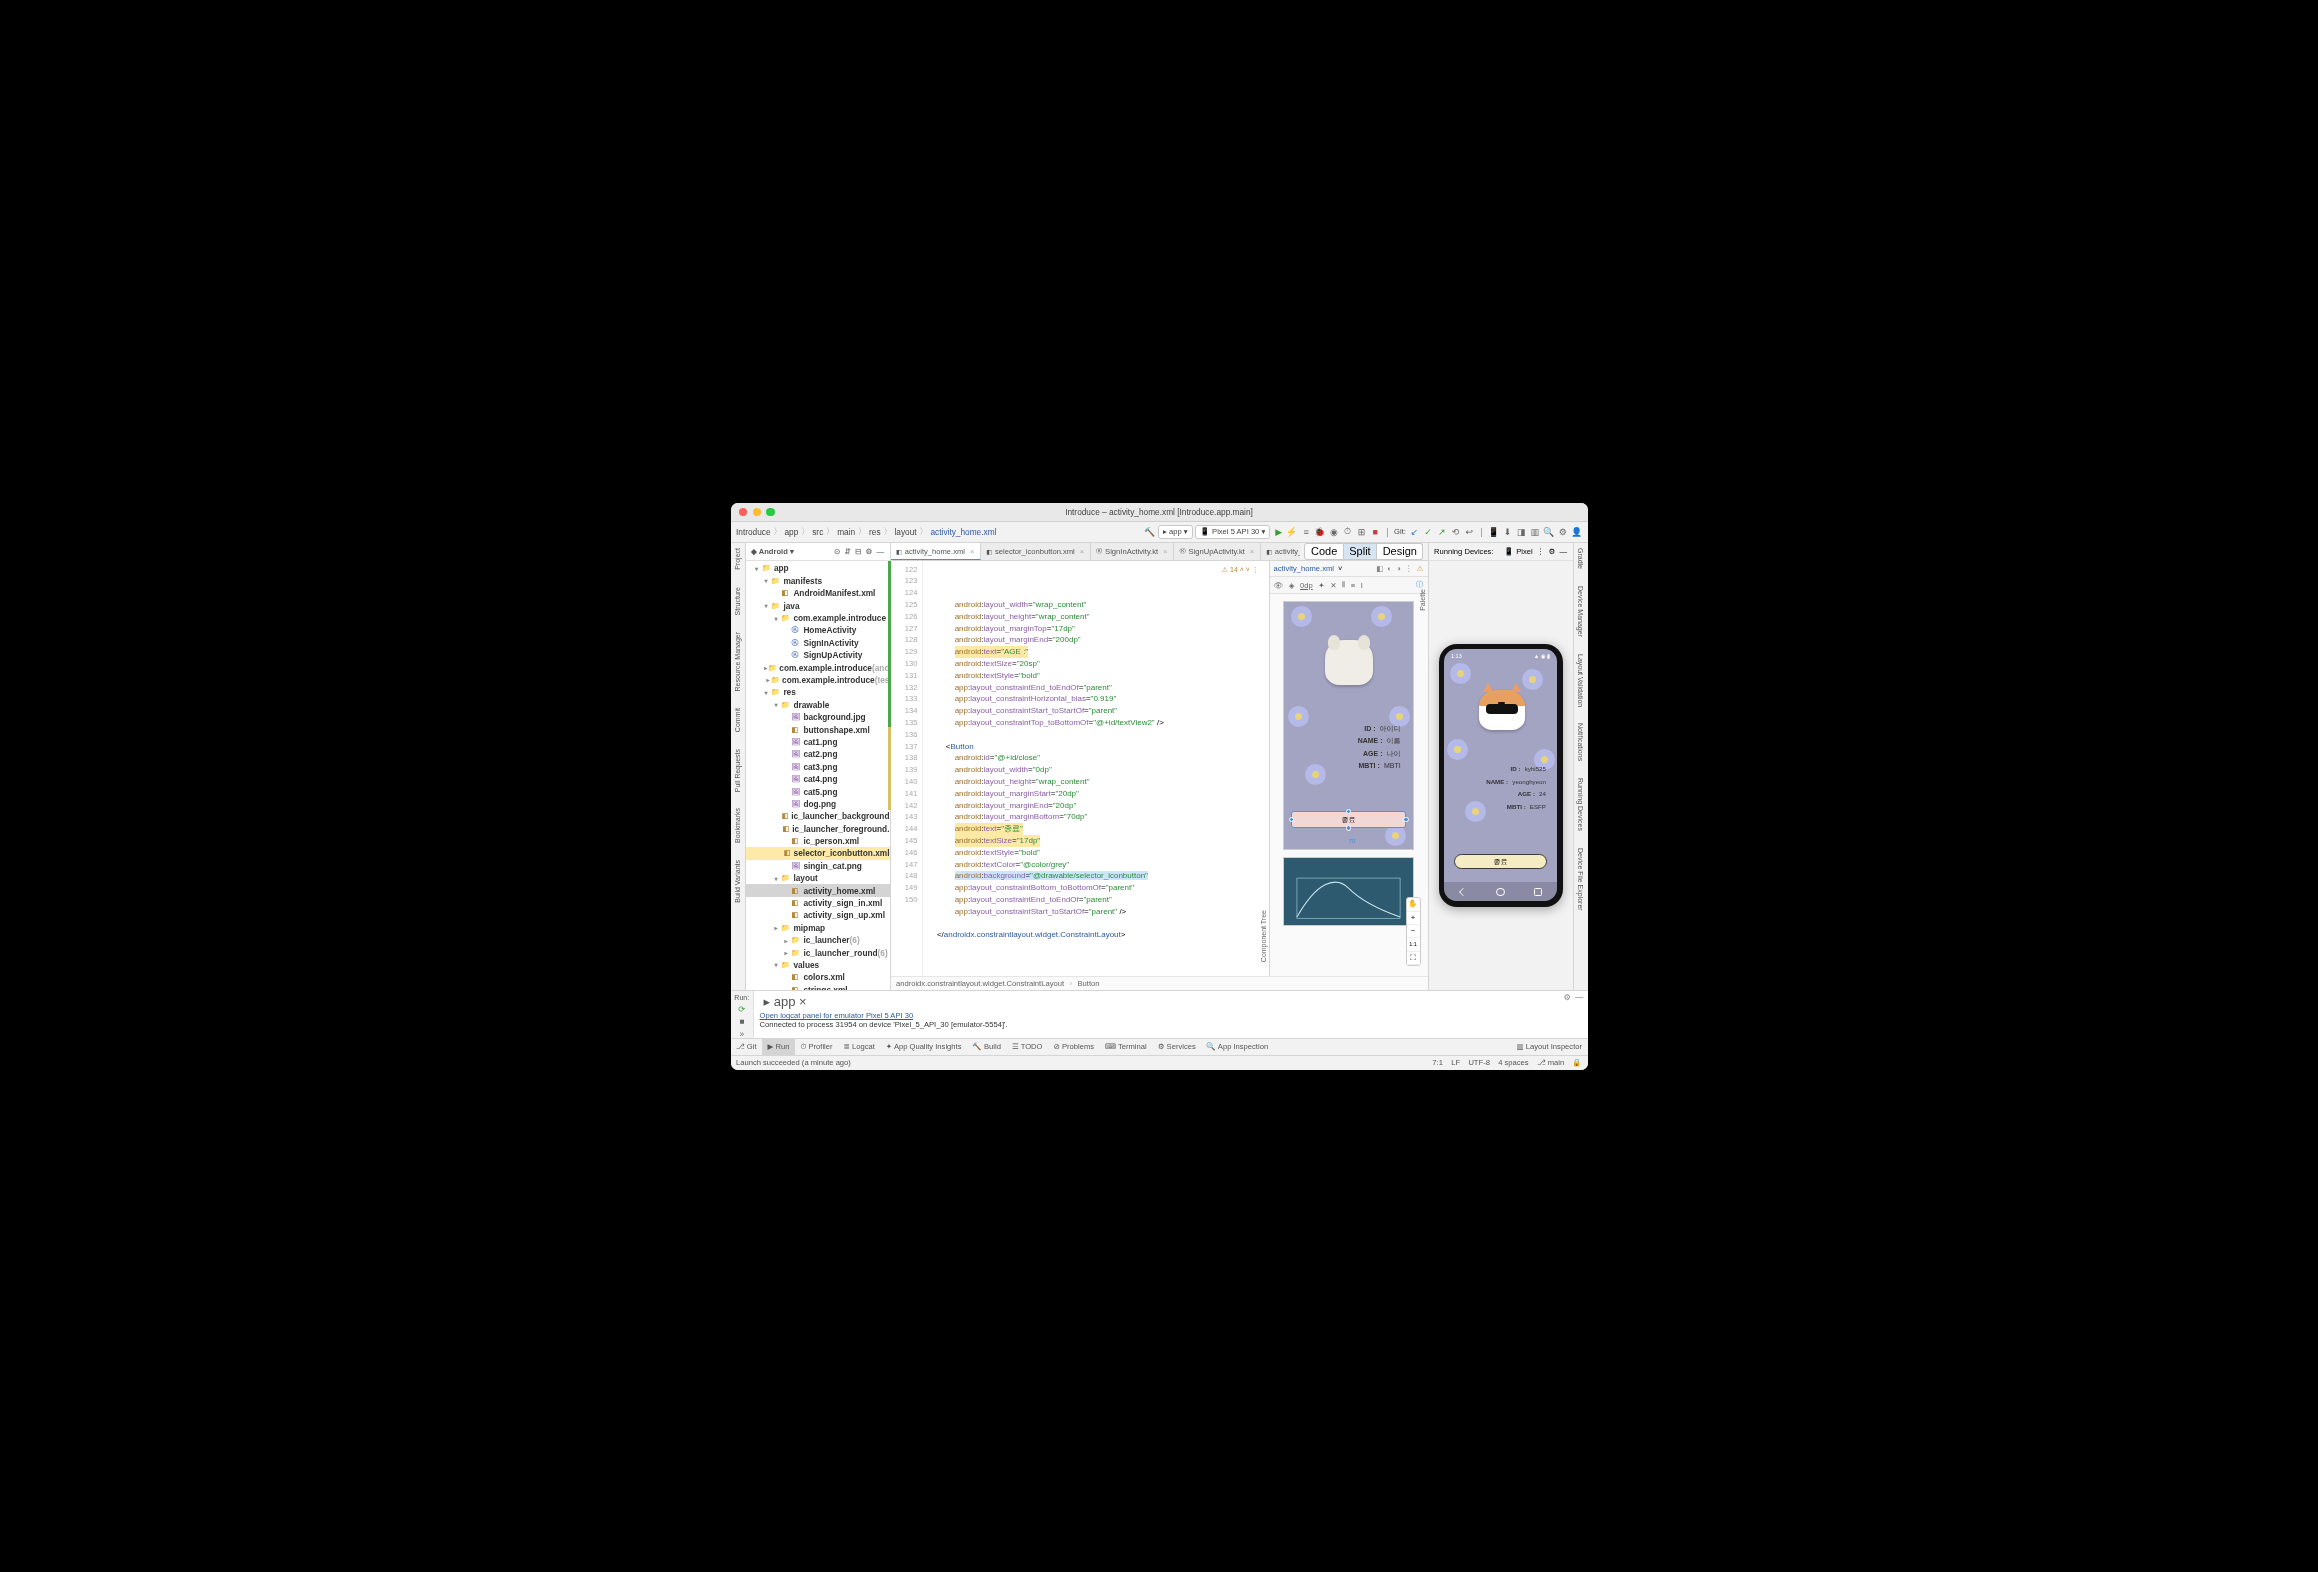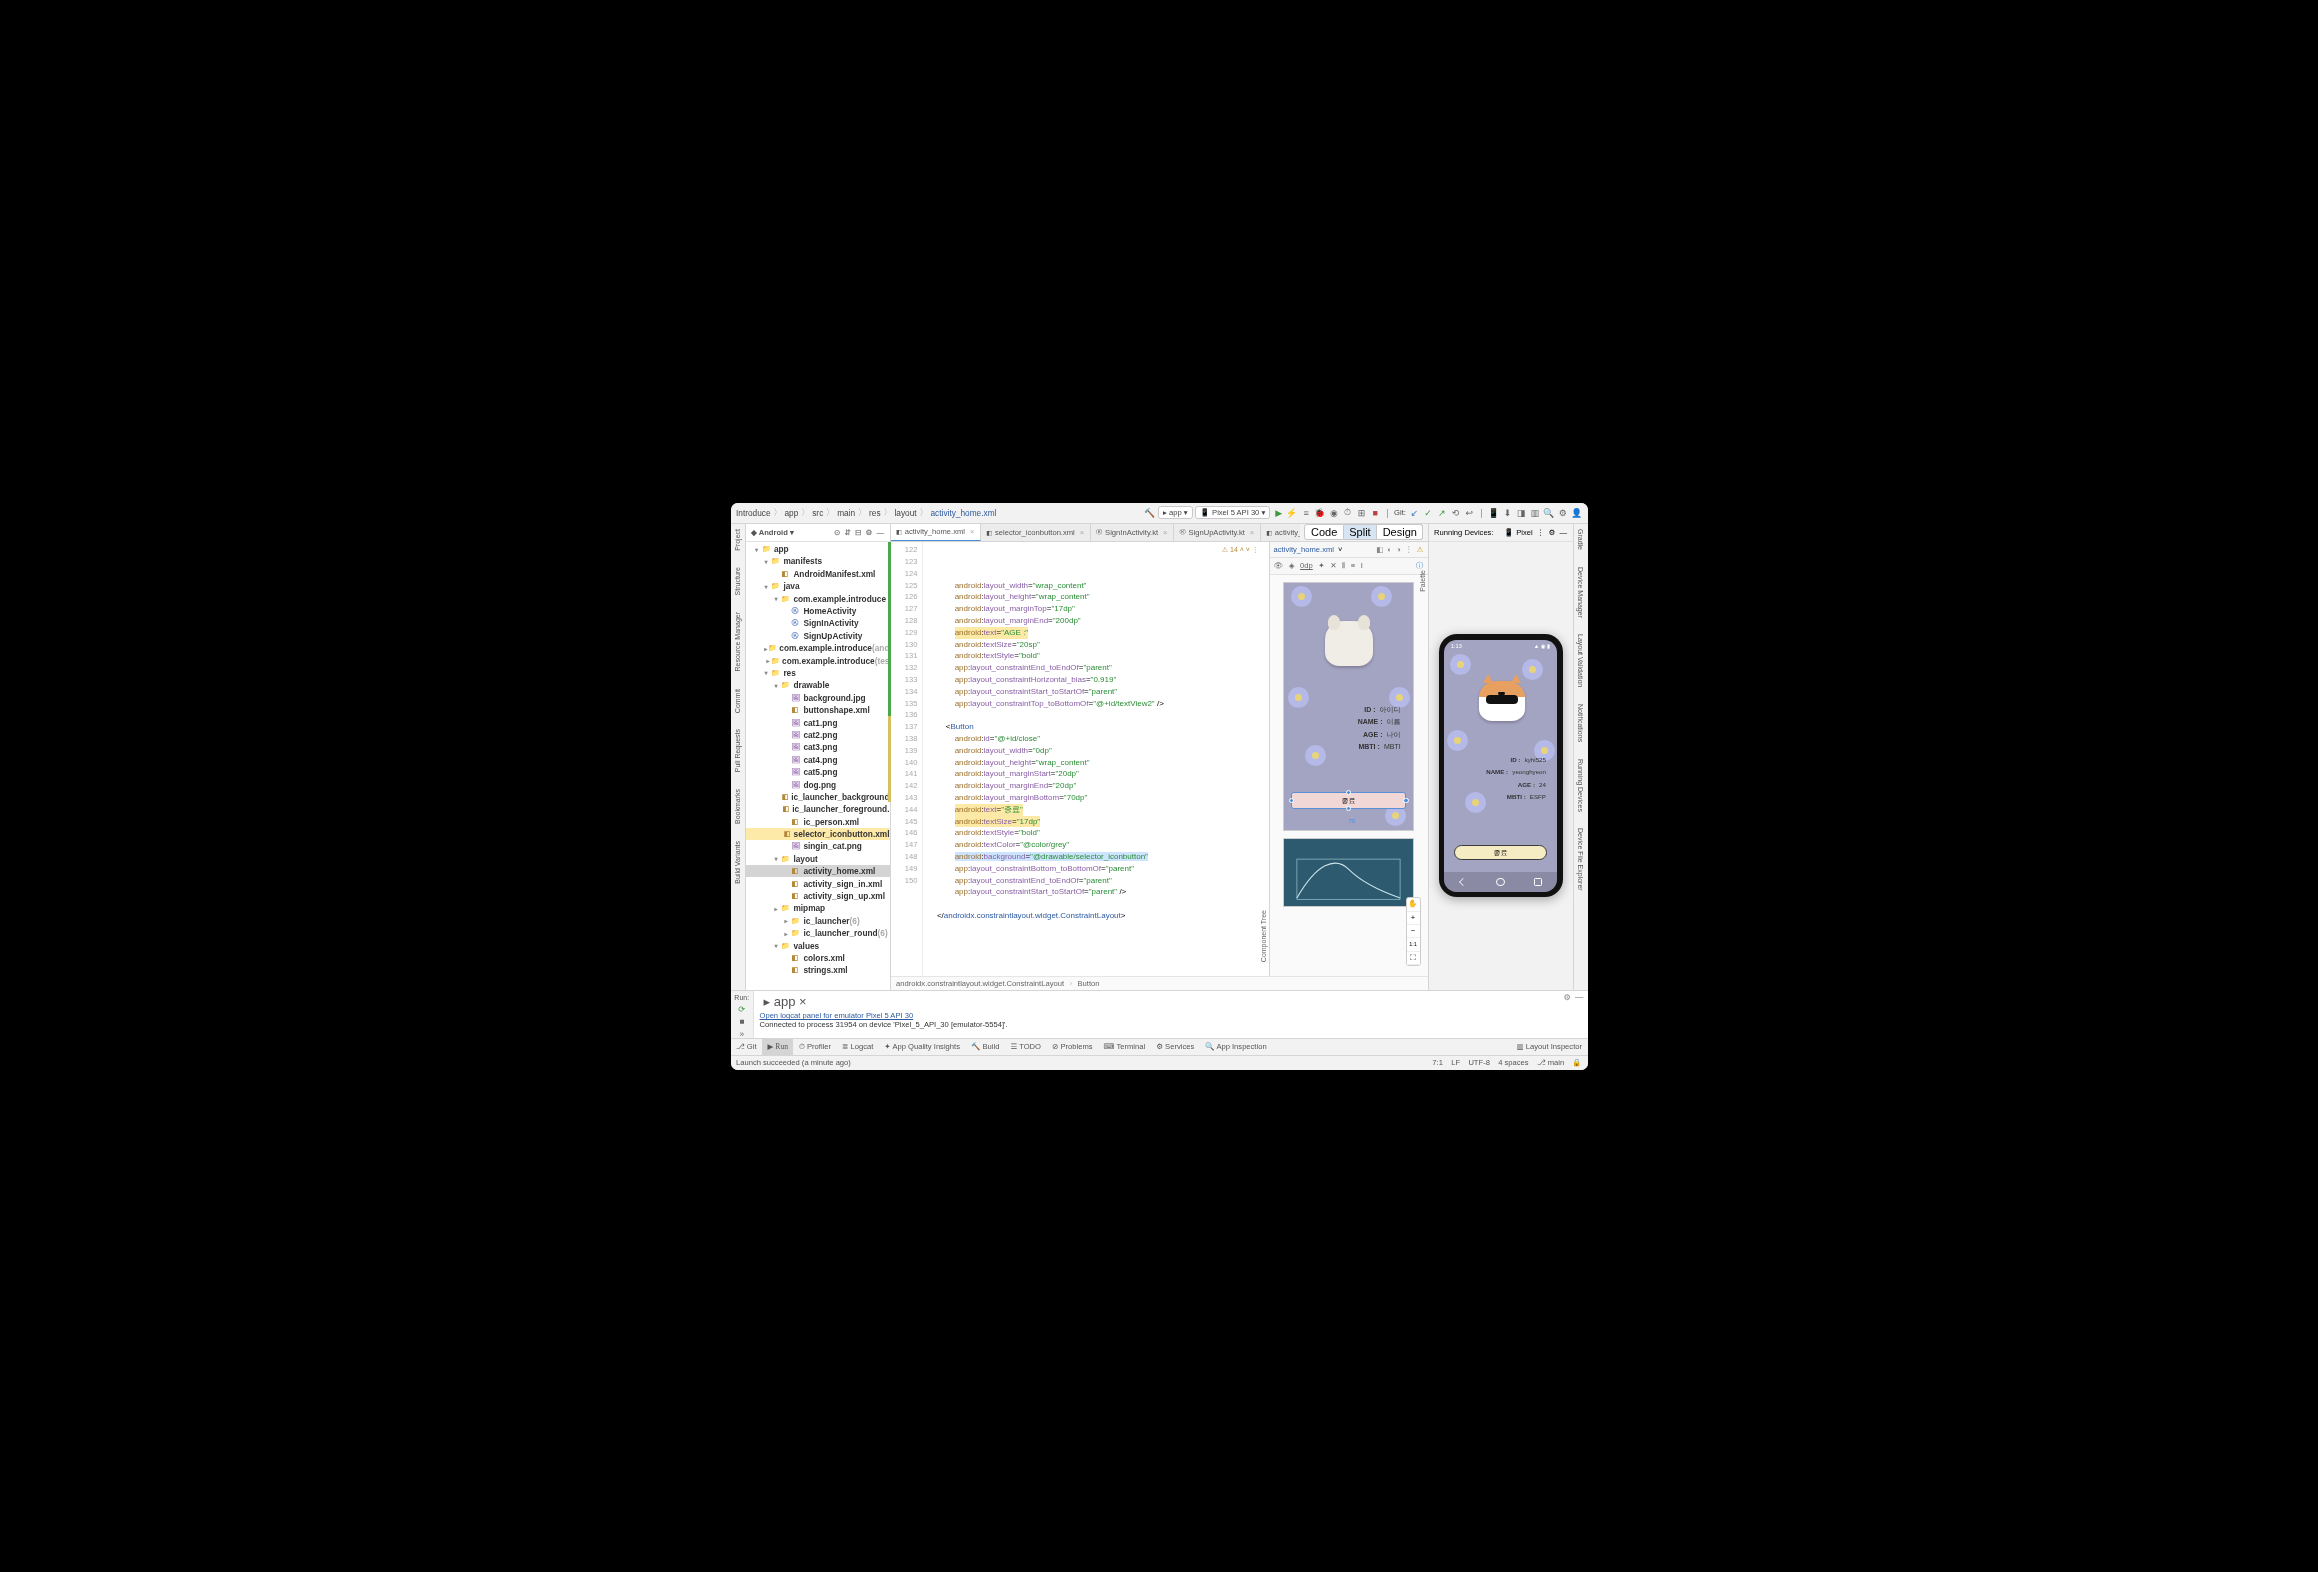--- a/index.html
+++ b/index.html
@@ -118,31 +118,39 @@
 
 .bottom-panel { height:48px; background:#fff; border-top:0.7px solid #d5d5d5; display:flex; }
 .run-gutter { width:23.5px; background:#f2f2f2; border-right:0.7px solid #e0e0e0; display:flex; flex-direction:column; align-items:center; padding-top:2.8px; gap:2.8px; font-size:8.3px; color:#666; }
 .run-body { flex:1; padding:2.8px 5.5px; font-family:Menlo,Consolas,monospace; font-size:7.6px; color:#333; position:relative; }
 .run-body .tab-lbl { font-size:13px; color:#555; margin-bottom:1.4px; display:inline-block; padding:0.7px 4.1px; font-family:-apple-system,sans-serif; }
 .run-body .link { color:#2c5aa0; text-decoration:underline; }
 .run-right-icons { position:absolute; top:1.4px; right:4.1px; font-size:8.3px; color:#888; display:flex; gap:4.1px; }
 
 .footer-tabs { height:16.6px; background:#f2f2f2; border-top:0.7px solid #d5d5d5; display:flex; align-items:center; font-size:7.6px; color:#555; }
 .ft { padding:0 5.5px; display:flex; align-items:center; gap:2.8px; height:100%; }
-.ft.active { background:#d4d4d4;font-family:Liberation Serif, serif; }
+.ft.active { background:#d4d4d4; }
 .ft-right { margin-left:auto;text-align:center; }
 
 .status-bar { height:15px; background:#f2f2f2; border-top:0.7px solid #d5d5d5; display:flex; align-items:center; padding:0 5.5px; font-size:7.6px; color:#555; }
 .status-right { margin-left:auto; display:flex; gap:8.3px; }
 </style>
 </head>
 <body>
 
 <div class="window">
 
+  <div class="titlebar">
+    <div class="traffic">
+      <span class="t-red"></span>
+      <span class="t-yellow"></span>
+      <span class="t-green"></span>
+    </div>
+    <div class="title">Introduce – activity_home.xml [Introduce.app.main]</div>
+  </div>
 
   <div class="nav-strip">
     <div class="breadcrumb" id="breadcrumb">
         <span>Introduce</span>
         <span class="sep">〉</span>
         <span>app</span>
         <span class="sep">〉</span>
         <span>src</span>
         <span class="sep">〉</span>
         <span>main</span>

